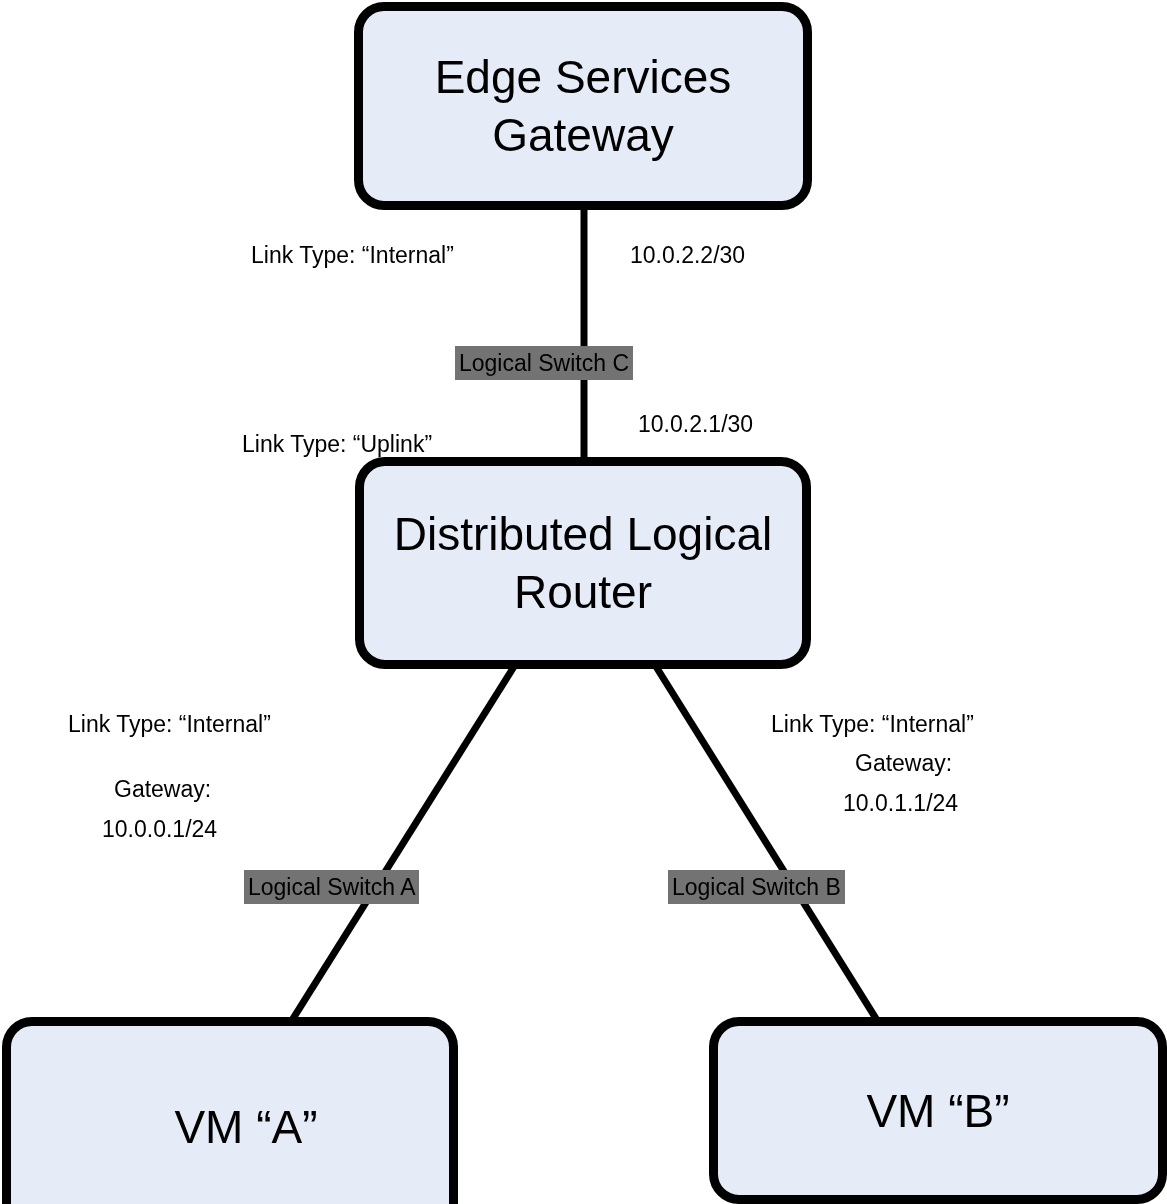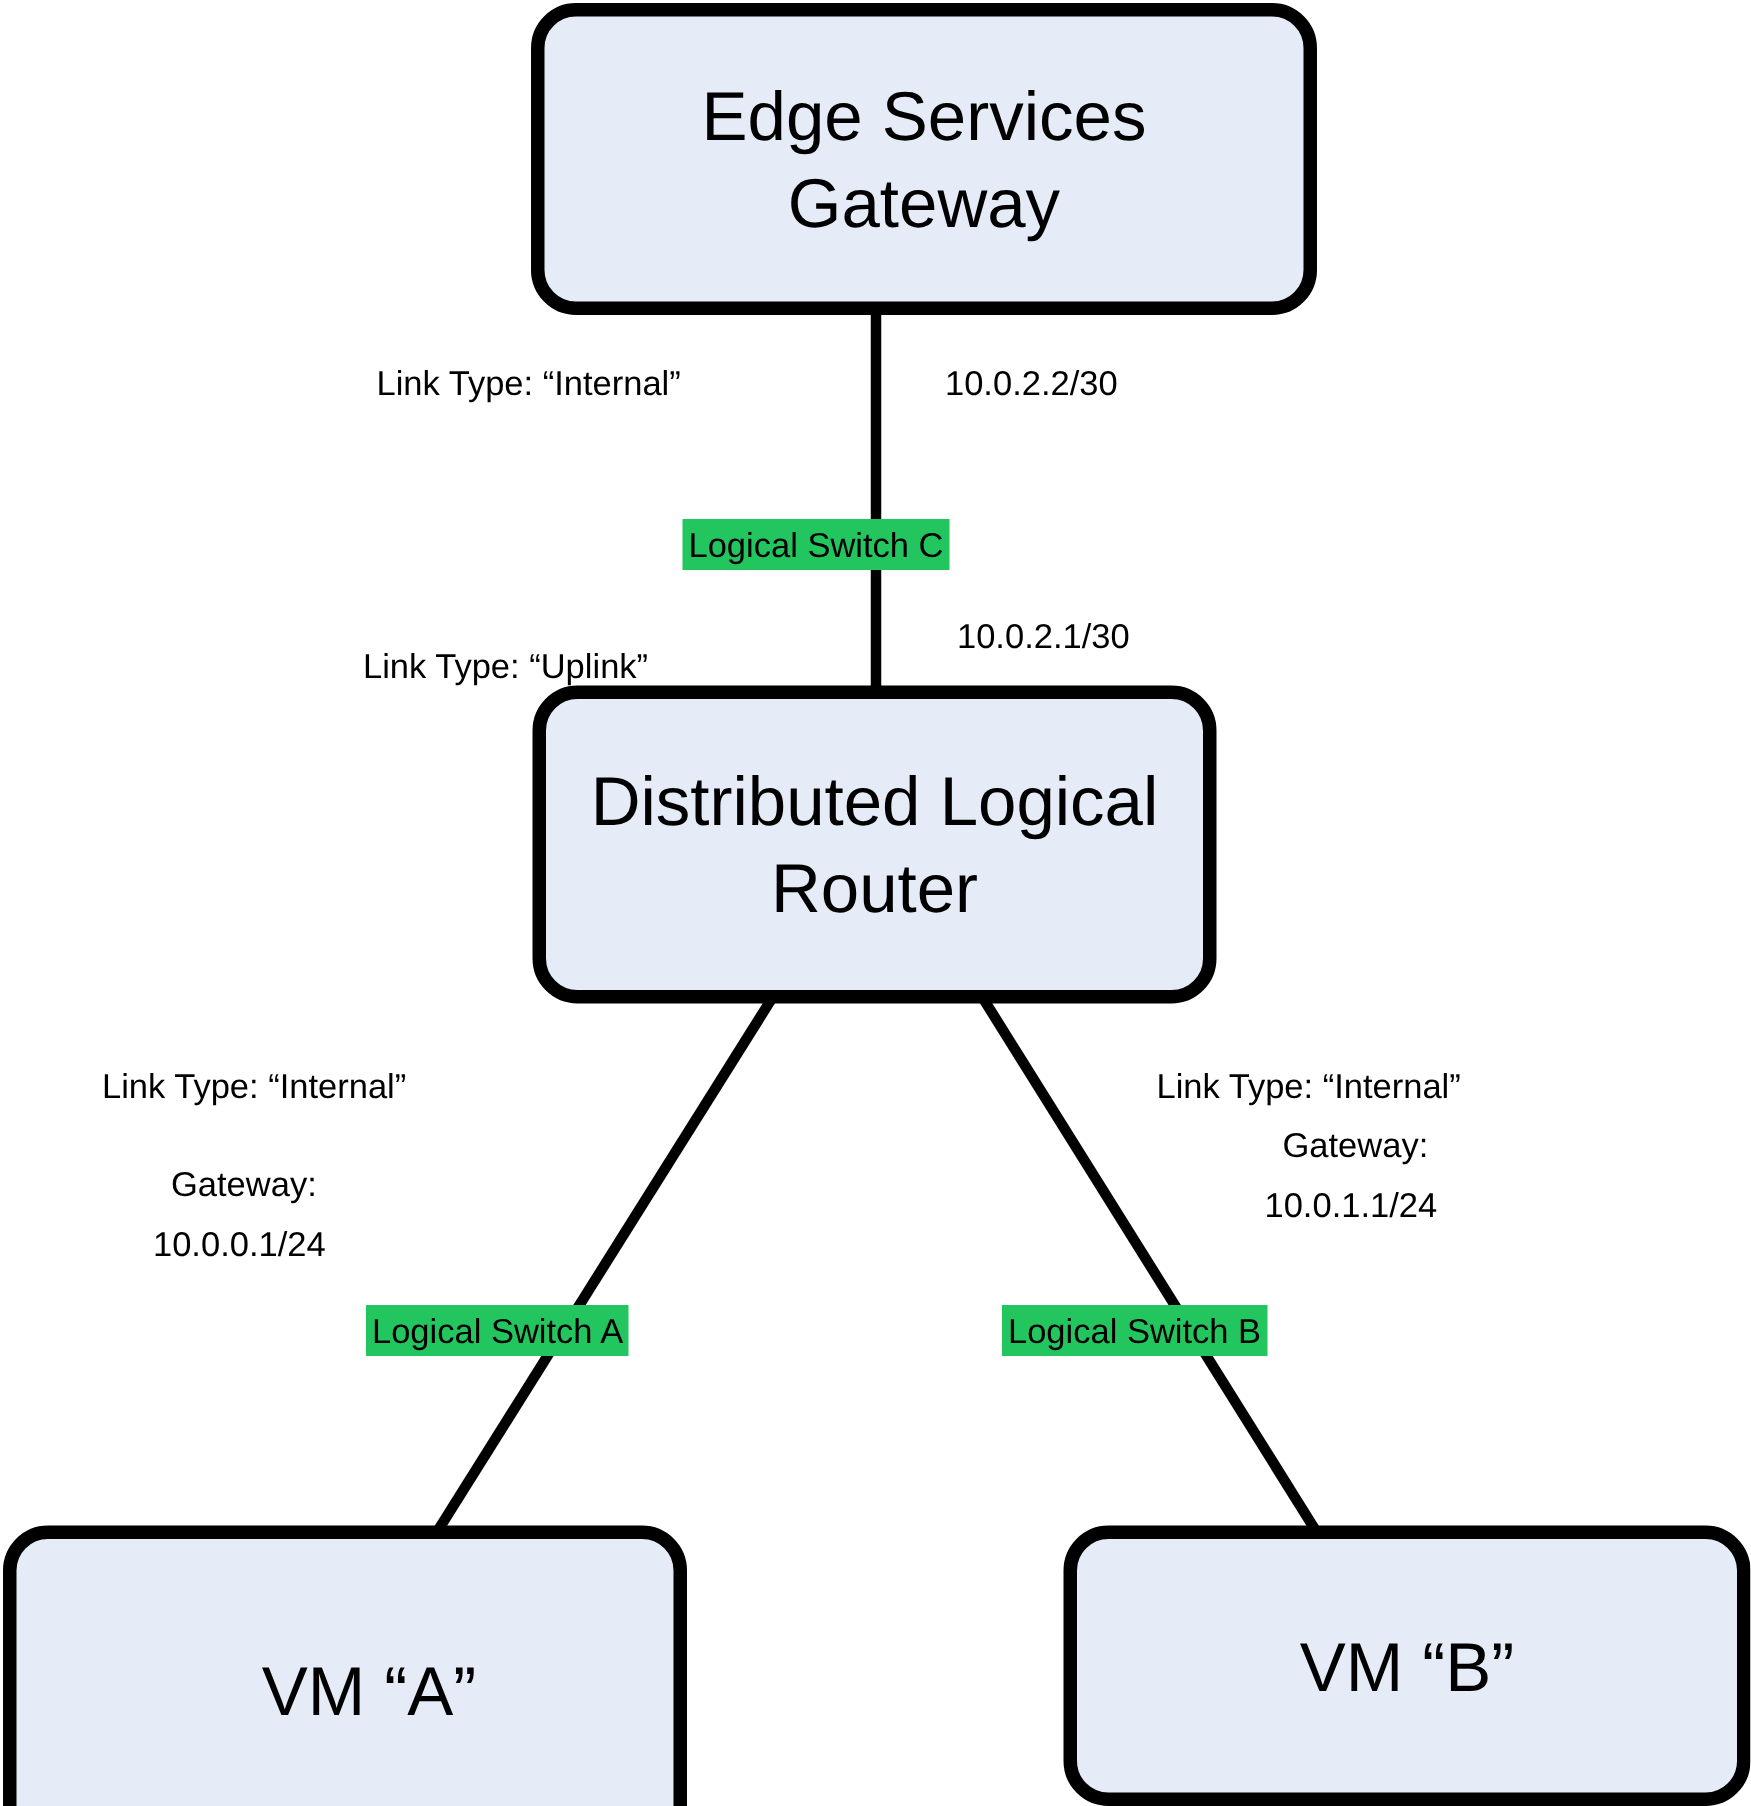--- a/index.html
+++ b/index.html
@@ -5,32 +5,32 @@
   html, body { margin: 0; padding: 0; background: #ffffff; }
   body { width: 1167px; height: 1204px; position: relative; overflow: hidden;
          font-family: "Liberation Sans", sans-serif; color: #000; }
   svg.links { position: absolute; left: 0; top: 0; }
   .node { position: absolute; box-sizing: border-box; background: #e5ecf7;
           border: 9px solid #000; border-radius: 30px;
           display: flex; align-items: center; justify-content: center; text-align: center;
           font-size: 46px; line-height: 58px; }
   .node span { display: block; }
   .lbl { position: absolute; font-size: 23px; line-height: 34px; white-space: nowrap; text-align: center; }
-  .lbl.bg { background: #22c55e; padding: 0 4px; }
+  .lbl.bg { background: #737373; padding: 0 4px; }
 </style>
 </head>
 <body>
 
 <svg class="links" width="1167" height="1204">
   <line x1="584" y1="205" x2="584" y2="465" stroke="#000" stroke-width="7"></line>
   <line x1="515" y1="665" x2="289" y2="1025" stroke="#000" stroke-width="7"></line>
   <line x1="655" y1="665" x2="880" y2="1025" stroke="#000" stroke-width="7"></line>
 </svg>
 
-<div class="node" style="left:354px; top:2px; width:524px; height:208px;align-items:center;">
+<div class="node" style="left:354px; top:2px; width:458px; height:208px;align-items:center;">
   <div>
     <span>Edge Services</span>
     <span>Gateway</span>
   </div>
 </div>
 
 <div class="node" style="left:355px; top:457px; width:456px; height:212px;">
   <div>
     <span>Distributed Logical</span>
     <span>Router</span>

